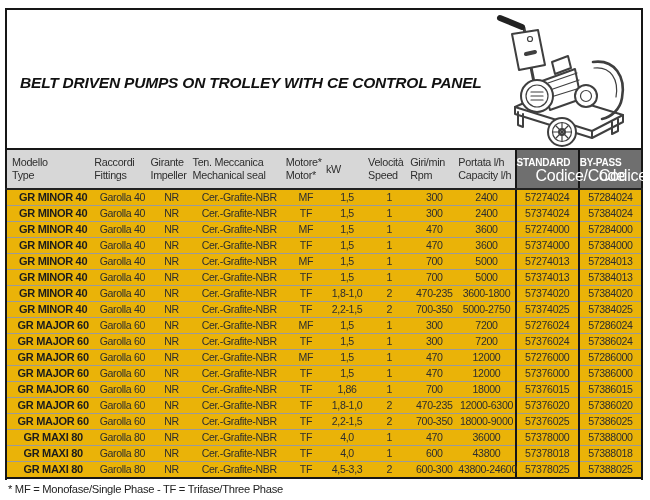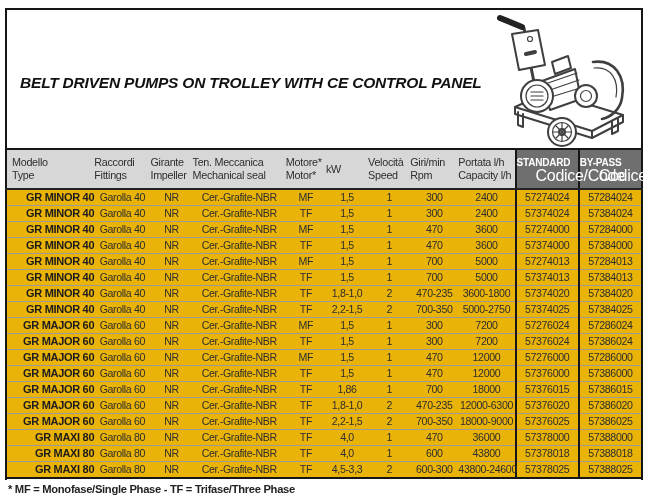--- a/index.html
+++ b/index.html
@@ -28,26 +28,26 @@
   thead th.first .l1,thead th.first .l2{text-align:left;padding-left:5px;}
   thead th .single{line-height:38px;text-align:left;}
   thead th.dark{background:#6f6f6f;color:#ffffff;}
   thead th.dark .l1{font-weight:bold;font-size:10px;letter-spacing:-0.2px;}
   thead th.dark .l2{font-size:16px;padding-left:19px;}
   thead th.dark{border-left:2px solid #161616;}
 
   tbody td{height:15px;font-size:10.6px;letter-spacing:-0.35px;
            text-align:center;border-top:1px solid #9a9a9a;line-height:15px;}
   tbody tr:first-child td{border-top:none;}
-  tbody td.model{font-weight:bold;text-align:right;padding-left:5px;
+  tbody td.model{font-weight:bold;text-align:center;padding-left:5px;
                  font-size:11px;color:#1c1c1c;letter-spacing:-0.3px;}
   tbody td.codecol{border-left:2px solid #161616;}
 
   .footnote{position:absolute;left:8px;top:483px;font-size:11.2px;
-            letter-spacing:-0.3px;color:#222;font-weight:bold;}
+            letter-spacing:-0.3px;color:#222;}
 
   svg .ln{stroke:#3f3f3f;stroke-width:2;fill:none;stroke-linecap:round;stroke-linejoin:round;}
   svg .fw{stroke:#3f3f3f;stroke-width:2;fill:#ffffff;stroke-linejoin:round;}
   svg .thin{stroke:#3f3f3f;stroke-width:1.2;fill:none;stroke-linecap:round;}
   svg .grip{stroke:#222;stroke-width:6;stroke-linecap:round;}
 </style>
 </head>
 <body>
 
 <div class="frame">

